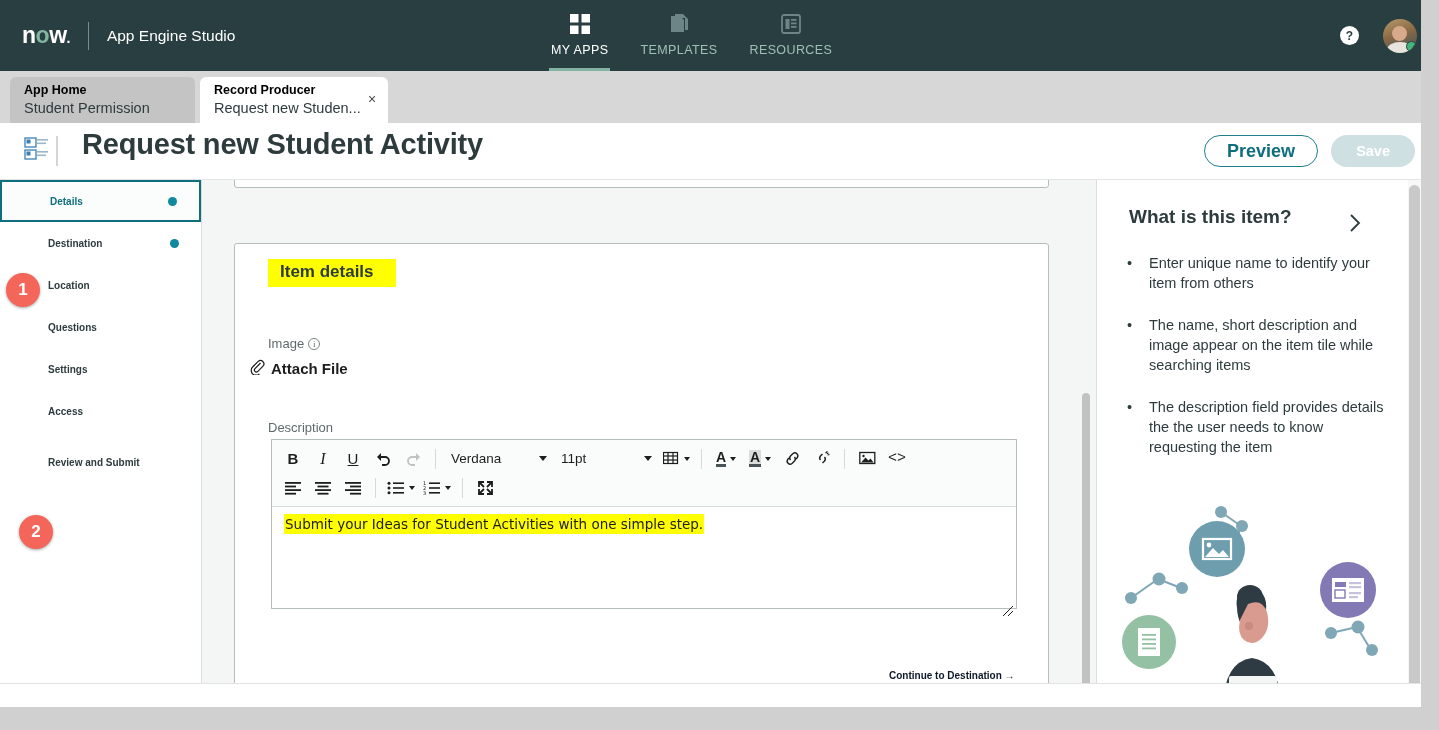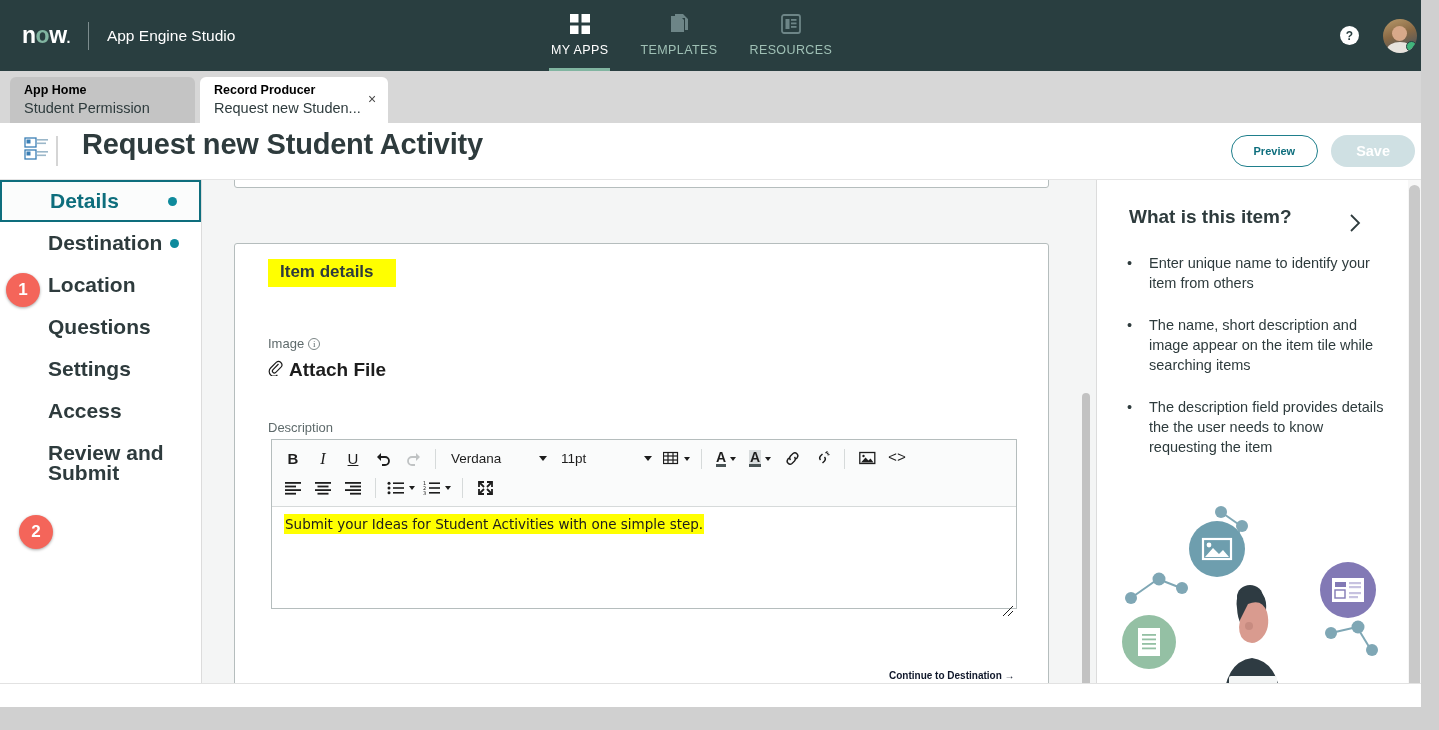--- a/index.html
+++ b/index.html
@@ -149,21 +149,21 @@
   }
   .ph-actions {
     position: absolute; right: 24px; top: 12px;
     display: flex; align-items: center; gap: 13px;
   }
   .btn-preview {
     height: 32px; padding: 0 22px;
     border-radius: 16px;
     border: 1px solid #1f7f8c;
     background: #ffffff; color: #0e6e7d;
-    font-size: 11px; font-weight: bold;
+    font-size: 18px; font-weight: bold;
     display: flex; align-items: center; cursor: pointer;
     font-family: "Liberation Sans", sans-serif;
   }
   .btn-save {
     height: 32px; padding: 0 25px;
     border-radius: 16px; border: none;
     background: #cfe0e3; color: #ffffff;
     font-size: 14.5px; font-weight: bold;
     display: flex; align-items: center; cursor: default;
     font-family: "Liberation Sans", sans-serif;
@@ -180,21 +180,21 @@
     position: absolute; left: 0; top: 0;
     width: 202px; height: 527px;
     background: #ffffff;
     border-right: 1px solid #dcdcdc;
   }
   .side-item {
     position: relative;
     height: 42px;
     display: flex; align-items: center;
     padding-left: 48px; padding-right: 20px;
-    font-size: 21px; font-weight: bold; color: #2e3b3d;
+    font-size: 10px; font-weight: bold; color: #2e3b3d;
     cursor: pointer;
     white-space: nowrap; overflow: hidden;
   }
   .side-item.two-line { height: 62px; align-items: center; white-space: normal; line-height: 20px;}
   .side-item.selected {
     color: #0e6e7d;
     border: 2px solid #0e6e7d;
     background: #fbfcfc;
   }
   .side-dot {
@@ -233,23 +233,23 @@
   }
   .label-image { left: 33px; top: 92px; }
   .info-i {
     display: inline-block; width: 12px; height: 12px;
     border: 1px solid #7b8586; border-radius: 50%;
     font-size: 9px; line-height: 11px; text-align: center;
     color: #5e6a6b; margin-left: 4px; vertical-align: 1px;
     font-family: "Liberation Serif", serif;
   }
   .attach {
-    position: absolute; left: 33px; top: 115px;
+    position: absolute; left: 15px; top: 115px;
     display: flex; align-items: center; gap: 6px;
-    font-size: 19px; font-weight: bold; color: #1d1d1d;
+    font-size: 15px; font-weight: bold; color: #1d1d1d;
     cursor: pointer;
   }
   .label-desc { left: 33px; top: 176px; }
   .editor {
     position: absolute; left: 36px; top: 195px;
     width: 746px; height: 170px;
     border: 1px solid #b5bdbd;
     background: #ffffff;
   }
   .etoolbar {

